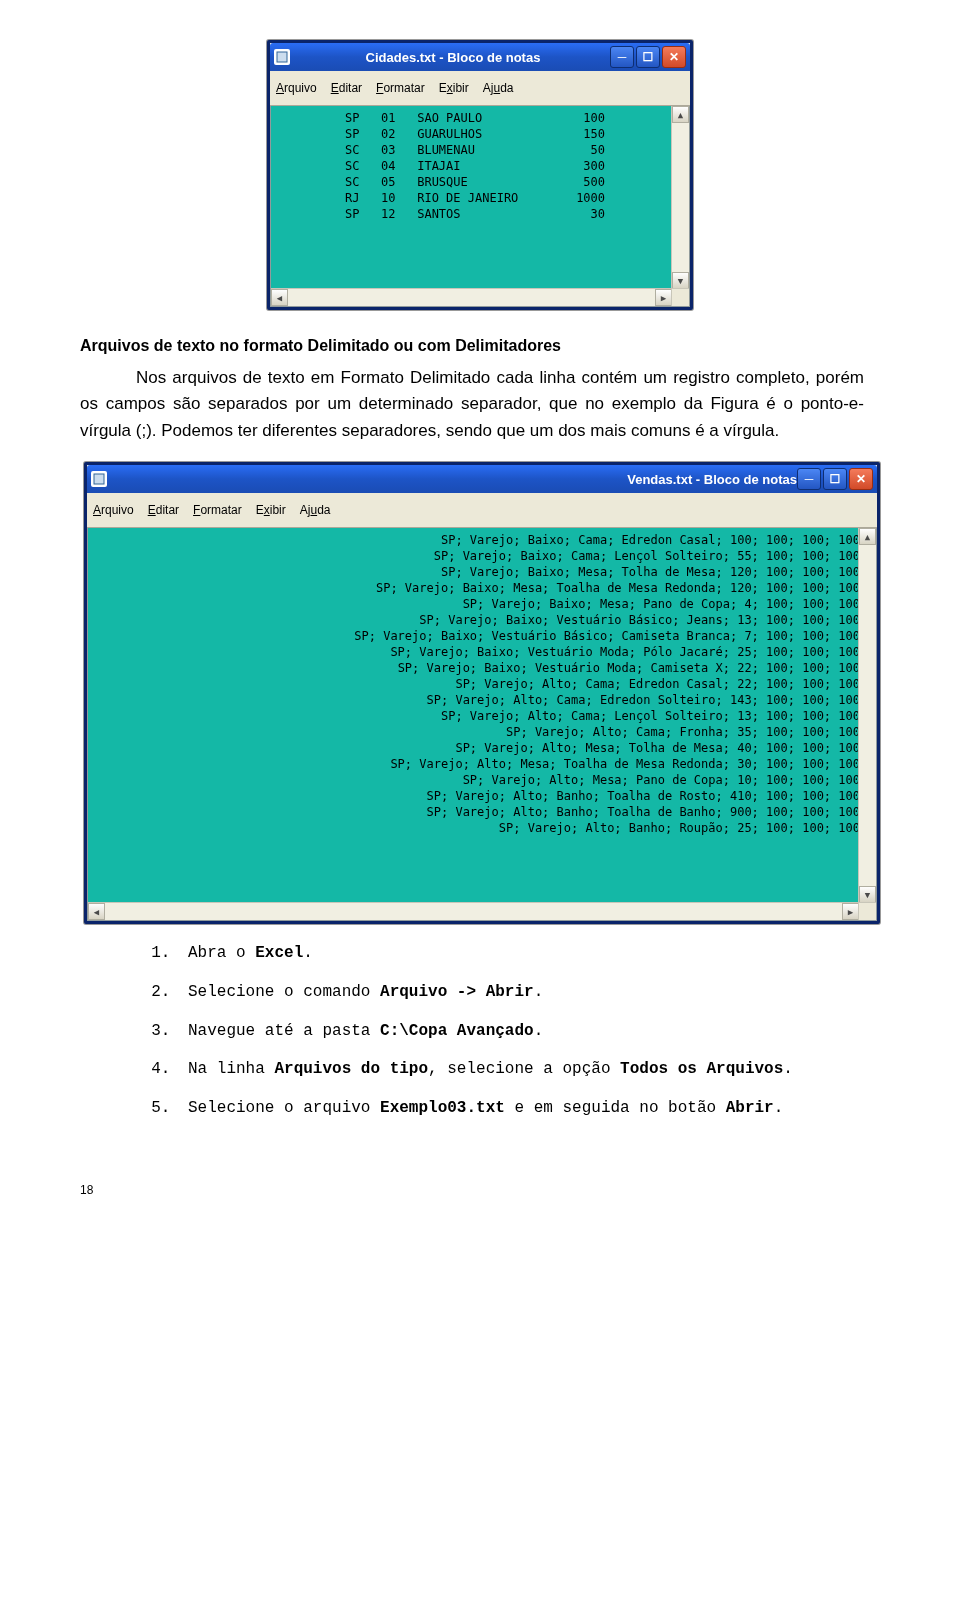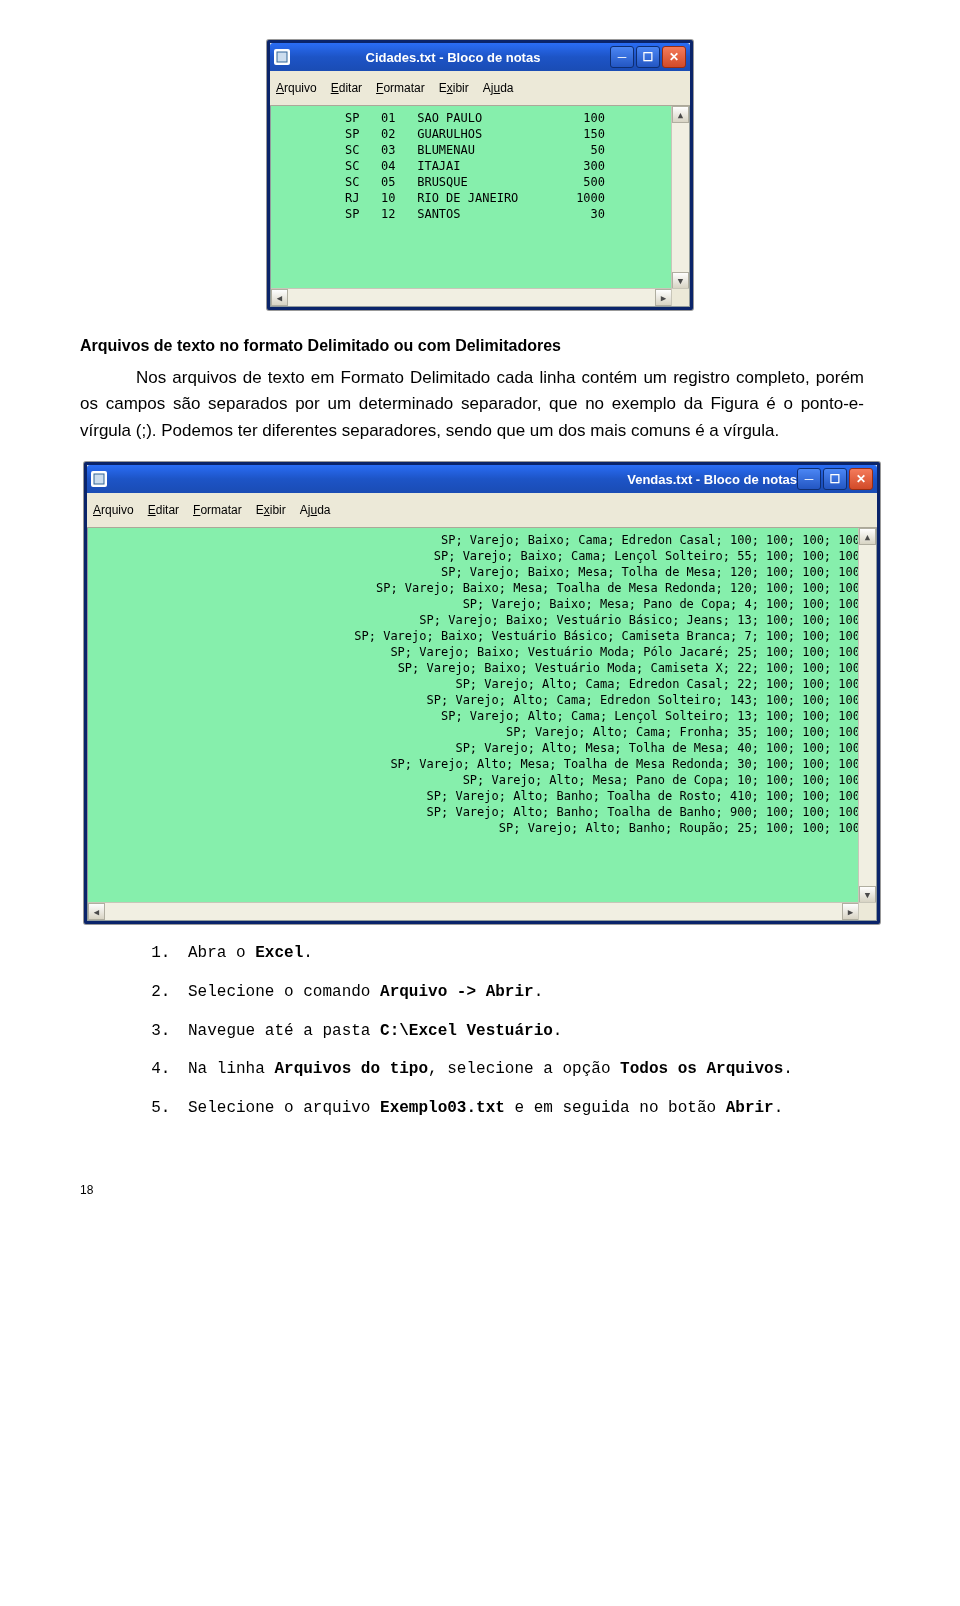--- a/index.html
+++ b/index.html
@@ -76,21 +76,21 @@
     height: 22px;
     display: flex;
     align-items: center;
     padding: 6px 6px;
     gap: 14px;
     font-size: 12px;
   }
   .menubar span { cursor: default; }
   .menubar span u { text-decoration: underline; }
   .client {
-    background: #86efac;
+    background: #14b8a6;
     position: relative;
     padding: 4px 16px 4px 6px;
     font-family: "Lucida Console", Consolas, monospace;
     font-size: 12px;
     line-height: 16px;
     white-space: pre;
     overflow: hidden;
     min-height: 130px;
     border: 1px solid #919b9c;
     border-top: none;
@@ -280,20 +280,20 @@
         </div>
         <div class="corner"></div>
       </div>
     </div>
   </div>
 
 
   <ol class="steps" id="steps-ol">
       <li>Abra o <b>Excel</b>.</li>
       <li>Selecione o comando <b>Arquivo -&gt; Abrir</b>.</li>
-      <li>Navegue até a pasta <b>C:\Excel Vestuário</b>.</li>
+      <li>Navegue até a pasta <b>C:\Copa Avançado</b>.</li>
       <li>Na linha <b>Arquivos do tipo</b>, selecione a opção <b>Todos os Arquivos</b>.</li>
       <li>Selecione o arquivo <b>Exemplo03.txt</b> e em seguida no botão <b>Abrir</b>.</li>
     </ol>
 
   <div class="pagenum">18</div>
 
 </div>
 
 </body></html>

